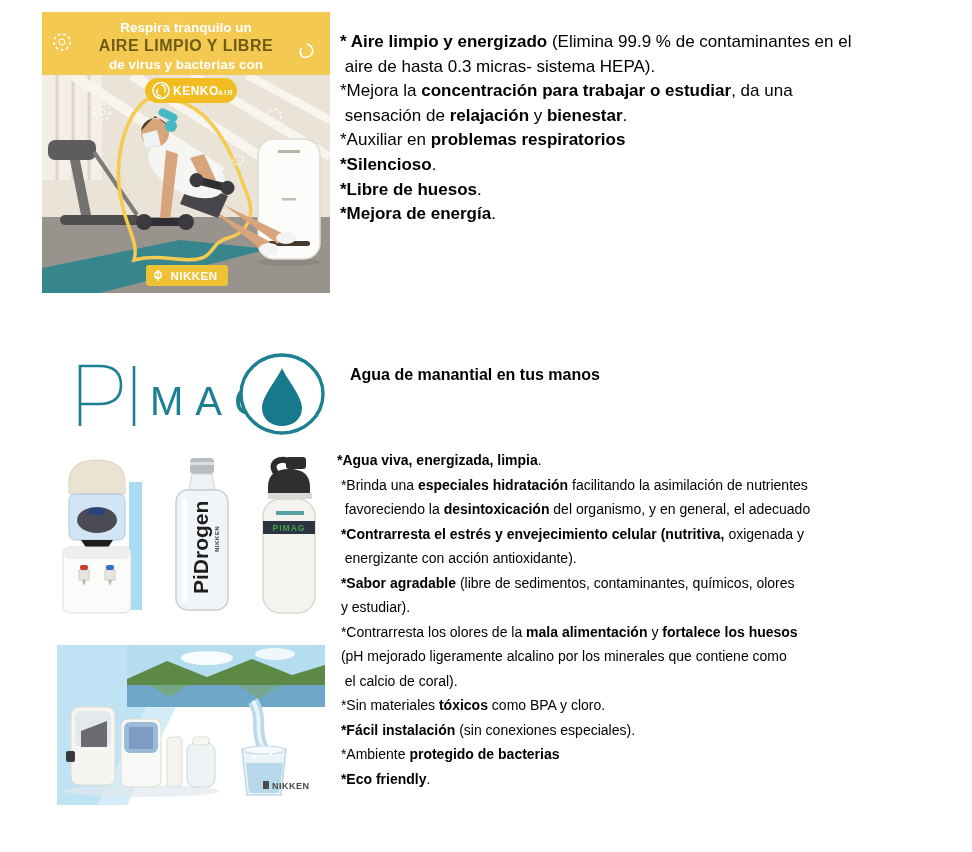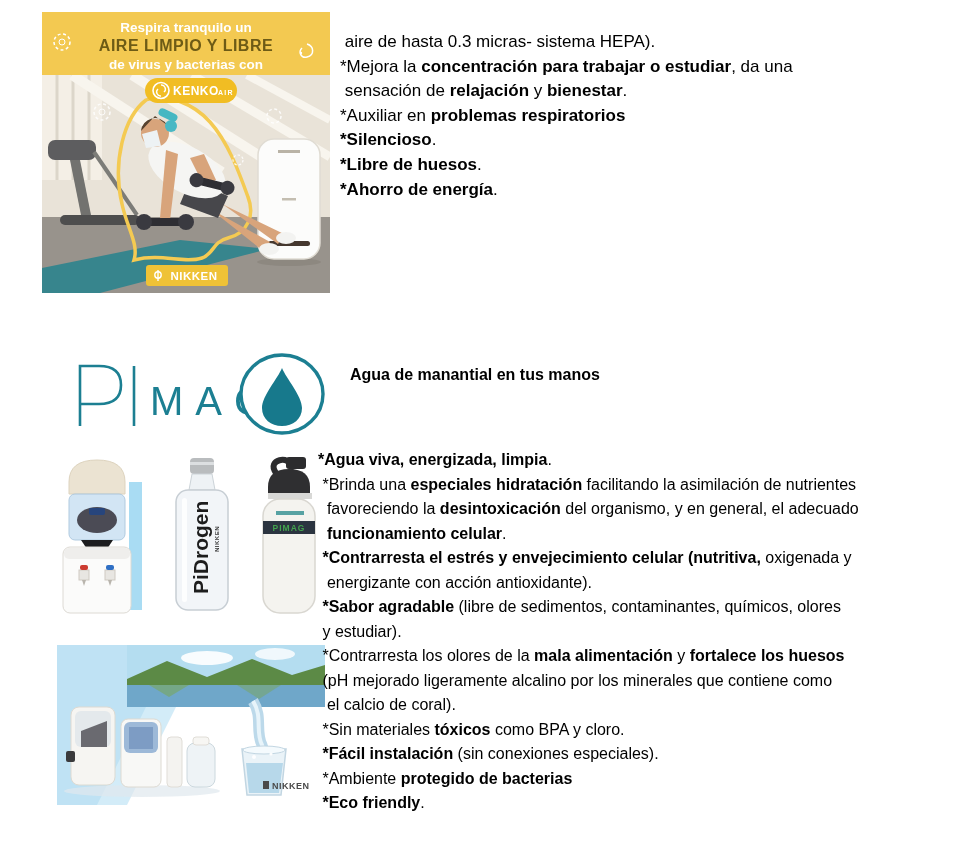--- a/index.html
+++ b/index.html
@@ -4,21 +4,21 @@
 <style>
   html,body { margin:0; padding:0; background:#fff; }
   #canvas {
     position:relative; width:972px; height:852px; background:#ffffff;
     font-family:"Liberation Sans", sans-serif; color:#000; overflow:hidden;
   }
   svg text { font-family:"Liberation Sans", sans-serif; }
   .abs { position:absolute; }
   .air-poster   { left:42px;  top:12px; }
   .air-bullets  { left:340px; top:30px;  font-size:17px; line-height:24.6px; }
-  .water-bullets{ left:318px; top:448px; font-size:16px; line-height:24.5px; }
+  .water-bullets{ left:337px; top:448px; font-size:14px; line-height:24.5px; }
   .tline { white-space:pre; }
   .bold  { font-weight:bold; }
   .pimag-logo   { left:72px;  top:352px; }
   .drop-badge   { left:238px; top:352px; }
   .water-heading{ left:350px; top:366px; font-size:16px; font-weight:bold; white-space:pre; }
   .product-dispenser    { left:55px;  top:452px; }
   .product-glass-bottle { left:162px; top:456px; }
   .product-sport-bottle { left:246px; top:455px; }
   .water-promo  { left:57px; top:645px; }
 </style>
@@ -118,27 +118,28 @@
         <rect x="103" y="66" width="92" height="25" rx="12.5" fill="#f1bd23"></rect>
         <circle cx="119" cy="78.5" r="8" fill="none" stroke="#ffffff" stroke-width="1.6"></circle>
         <path d="M119,73 a4 4 0 0 1 3,7 M119,84 a4 4 0 0 1 -3,-7" stroke="#ffffff" stroke-width="1.4" fill="none"></path>
         <text x="131" y="83" font-size="12" font-weight="bold" letter-spacing="0.5" fill="#ffffff">KENKO</text>
         <text x="176" y="82.5" font-size="7" font-weight="bold" letter-spacing="1.2" fill="#ffffff">AIR</text>
       </g>
     </svg>
   </div>
 
   <div class="abs air-bullets">
+      <div class="tline"><span class="bold">* Aire limpio y energizado </span><span>(Elimina 99.9 % de contaminantes en el</span></div>
       <div class="tline"><span> aire de hasta 0.3 micras- sistema HEPA).</span></div>
       <div class="tline"><span>*Mejora la </span><span class="bold">concentración para trabajar o estudiar</span><span>, da una</span></div>
       <div class="tline"><span> sensación de </span><span class="bold">relajación </span><span>y </span><span class="bold">bienestar</span><span>.</span></div>
       <div class="tline"><span>*Auxiliar en </span><span class="bold">problemas respiratorios</span></div>
       <div class="tline"><span class="bold">*Silencioso</span><span>.</span></div>
       <div class="tline"><span class="bold">*Libre de huesos</span><span>.</span></div>
-      <div class="tline"><span class="bold">*Ahorro de energía</span><span>.</span></div>
+      <div class="tline"><span class="bold">*Mejora de energía</span><span>.</span></div>
     </div>
 
   <div class="abs pimag-logo">
     <svg width="230" height="88" viewBox="0 0 230 88">
       <g stroke="#1c7f92" stroke-width="2.6" fill="none">
         <path d="M8,74 L8,14 L27,14 C42,14 49,21 49,33 C49,45 42,52 27,52 L8,52"></path>
         <line x1="62" y1="14" x2="62" y2="74"></line>
       </g>
       <text x="78" y="63" font-size="40" font-weight="500" letter-spacing="12" fill="#1c7f92">MAG</text>
       <text x="204" y="32" font-size="15" fill="#1c7f92">®</text>
@@ -241,21 +242,20 @@
         <rect x="206" y="136" width="6" height="8" fill="#4a4a4a"></rect>
         <text x="215" y="144" font-size="9" font-weight="bold" letter-spacing="0.5" fill="#4a4a4a">NIKKEN</text>
       </g>
     </svg>
   </div>
 
   <div class="abs water-bullets">
       <div class="tline"><span class="bold">*Agua viva, energizada, limpia</span><span>.</span></div>
       <div class="tline"><span> *Brinda una </span><span class="bold">especiales hidratación </span><span>facilitando la asimilación de nutrientes</span></div>
       <div class="tline"><span>  favoreciendo la </span><span class="bold">desintoxicación </span><span>del organismo, y en general, el adecuado</span></div>
-      <div class="tline"><span>  </span><span class="bold">funcionamiento celular</span><span>.</span></div>
       <div class="tline"><span> </span><span class="bold">*Contrarresta el estrés y envejecimiento celular (nutritiva, </span><span>oxigenada y</span></div>
       <div class="tline"><span>  energizante con acción antioxidante).</span></div>
       <div class="tline"><span> </span><span class="bold">*Sabor agradable </span><span>(libre de sedimentos, contaminantes, químicos, olores</span></div>
       <div class="tline"><span> y estudiar).</span></div>
       <div class="tline"><span> *Contrarresta los olores de la </span><span class="bold">mala alimentación </span><span>y </span><span class="bold">fortalece los huesos</span></div>
       <div class="tline"><span> (pH mejorado ligeramente alcalino por los minerales que contiene como</span></div>
       <div class="tline"><span>  el calcio de coral).</span></div>
       <div class="tline"><span> *Sin materiales </span><span class="bold">tóxicos </span><span>como BPA y cloro.</span></div>
       <div class="tline"><span> </span><span class="bold">*Fácil instalación </span><span>(sin conexiones especiales).</span></div>
       <div class="tline"><span> *Ambiente </span><span class="bold">protegido de bacterias</span></div>

